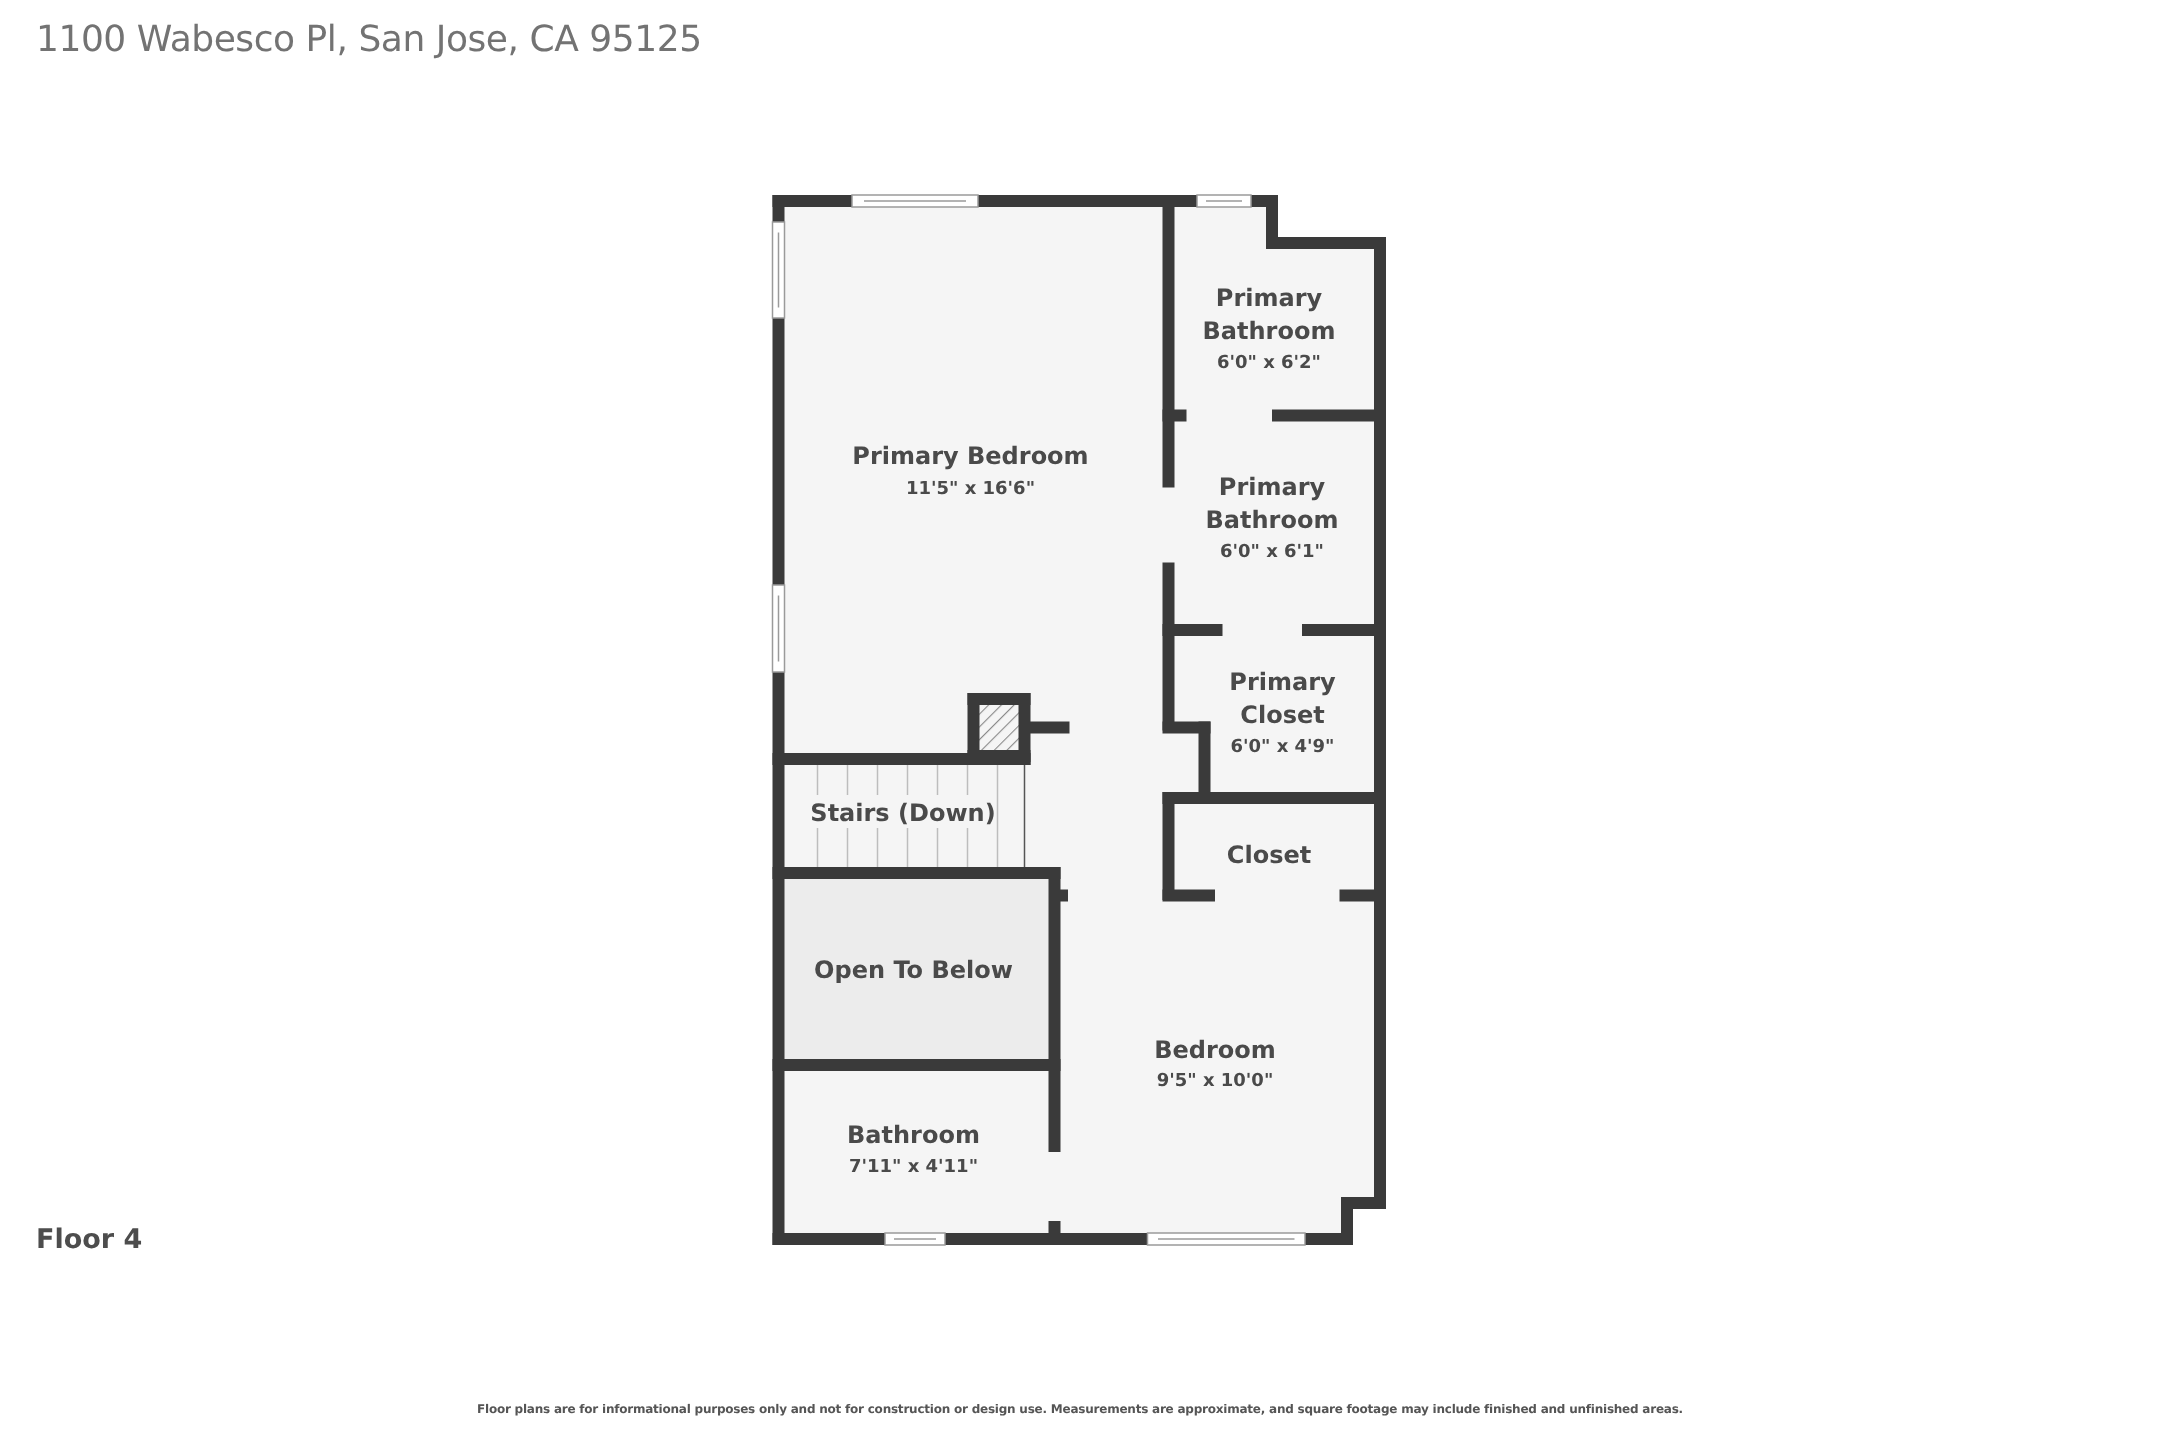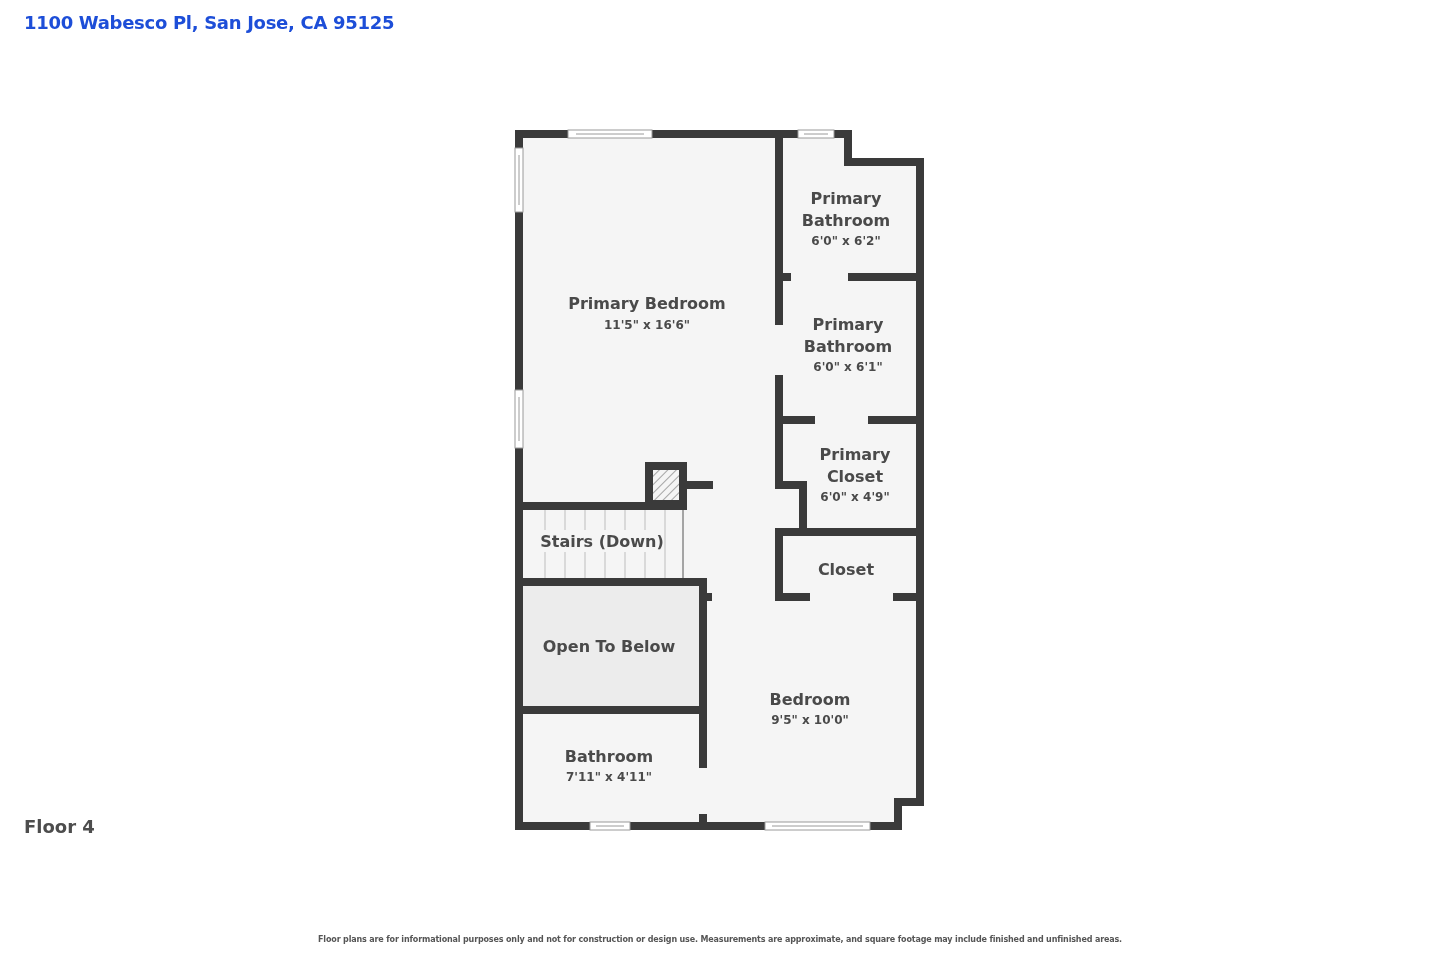--- a/index.html
+++ b/index.html
@@ -1,19 +1,19 @@
 <!DOCTYPE html>
 <html><head>
 <meta charset="utf-8">
 <style>
   html, body { margin: 0; padding: 0; background: #ffffff; }
   body { width: 1440px; height: 960px; position: relative; overflow: hidden;
          font-family: "DejaVu Sans", "Liberation Sans", sans-serif; color: #4a4a4a; }
-  .address { position: absolute; left: 24px; top: 12px; font-size: 18px; font-weight: bold;
-             color: #1d4ed8; letter-spacing: -0.3px; }
+  .address { position: absolute; left: 24px; top: 12px; font-size: 24px; font-weight: normal;
+             color: #737373; letter-spacing: -0.3px; }
   .floor-label { position: absolute; left: 24px; top: 816px; font-size: 18px; font-weight: bold;
                  color: #4d4d4d; }
   .disclaimer { position: absolute; left: 0; width: 1440px; top: 935px; text-align: center;
                 font-size: 8px; font-weight: bold; color: #555; letter-spacing: -0.15px; }
   svg.plan { position: absolute; left: 0; top: 0; }
   .room-name { font-family: "DejaVu Sans", sans-serif; font-weight: bold; font-size: 16px;
                fill: #4a4a4a; text-anchor: middle; }
   .room-dim { font-family: "DejaVu Sans", sans-serif; font-weight: bold; font-size: 12px;
               fill: #4a4a4a; text-anchor: middle; }
 </style>

